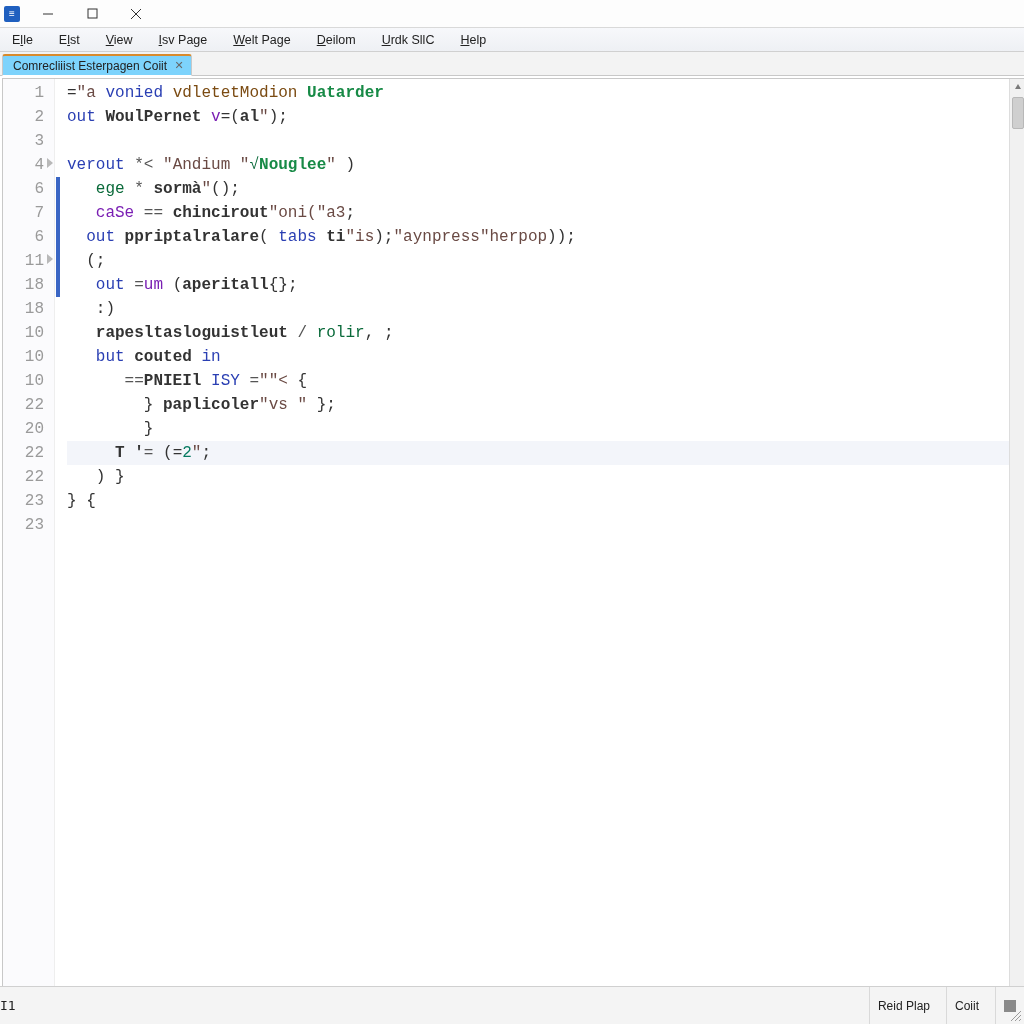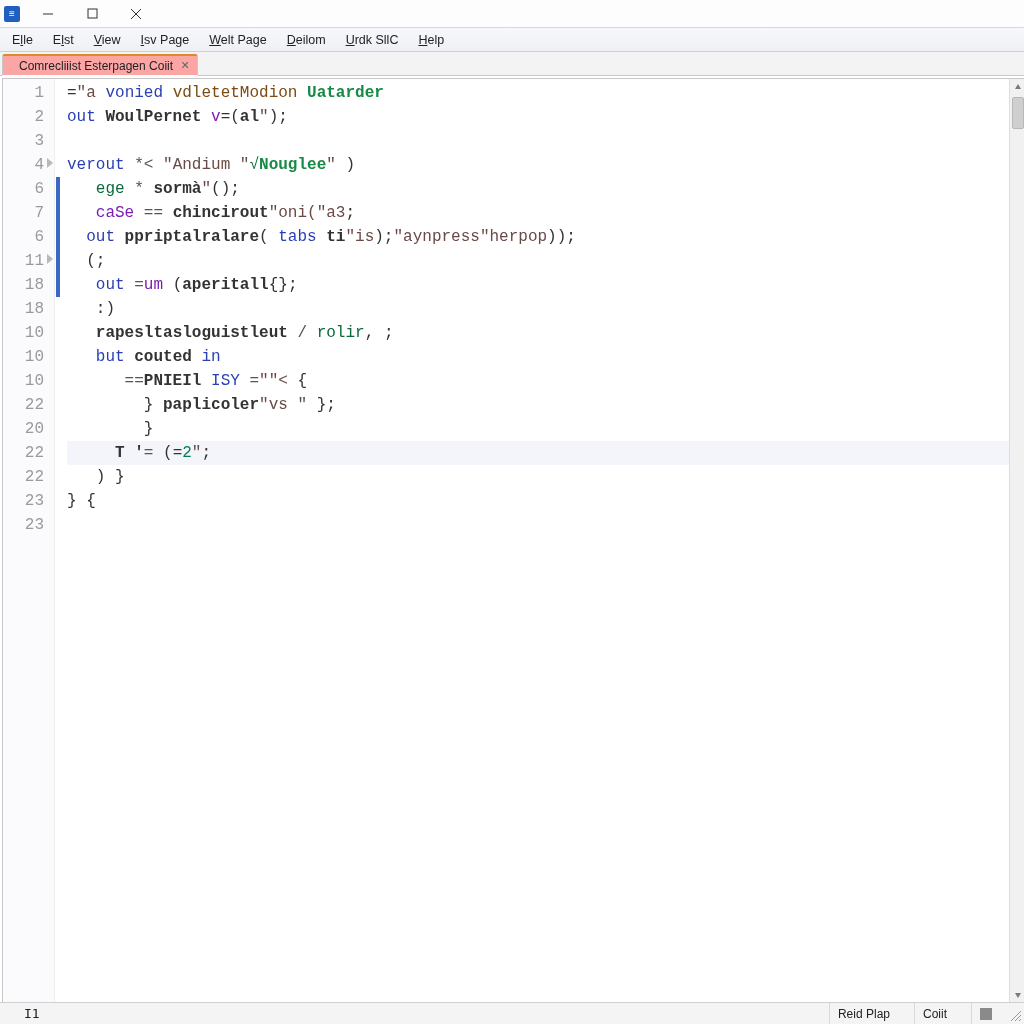--- a/index.html
+++ b/index.html
@@ -7,27 +7,27 @@
 
   
   .titlebar { height: 28px; display: flex; align-items: center; padding: 0 4px 0 4px; border-bottom: 1px solid #d9d9d9; background: #fdfdfd; }
   .app-icon { width: 16px; height: 16px; background: #1f5fbf; display: inline-flex; align-items: center; justify-content: center; color: #fff; font-size: 10px; font-weight: bold; margin-right: 6px; border-radius: 2px; }
   .titlebar .title { flex: 1; font-size: 12px; color: #333; white-space: nowrap; overflow: hidden; }
   .win-controls { display: flex; gap: 0; }
   .win-btn { width: 44px; height: 28px; display: flex; align-items: center; justify-content: center; cursor: default; }
   .win-btn svg { stroke: #333; stroke-width: 1; fill: none; }
 
   
-  .menubar { height: 24px; display: flex; align-items: center; padding: 0 4px; gap: 4px; background: linear-gradient(#f7f8fb, #eef0f4); border-bottom: 1px solid #d0d0d0; font-size: 12.5px; }
+  .menubar { height: 24px; display: flex; align-items: center; padding: 0 4px; gap: 10px; background: linear-gradient(#f7f8fb, #eef0f4); border-bottom: 1px solid #d0d0d0; font-size: 12.5px; }
   .menubar .menu-item { padding: 2px 8px; cursor: default; }
   .menubar .menu-item .ul { text-decoration: underline; }
 
   
   .tabstrip { height: 24px; display: flex; align-items: flex-end; padding-left: 2px; background: #f3f3f3; border-bottom: 1px solid #c8c8c8; }
-  .tab { height: 22px; display: flex; align-items: center; padding: 0 6px 0 16px; border: 1px solid #c8c8c8; border-bottom: 1px solid #fff; background: #fca5a5; border-radius: 3px 3px 0 0; font-size: 12px; gap: 6px; position: relative; top: 1px; }
+  .tab { height: 22px; display: flex; align-items: center; padding: 0 6px 0 10px; border: 1px solid #c8c8c8; border-bottom: 1px solid #fff; background: #7dd3fc; border-radius: 3px 3px 0 0; font-size: 12px; gap: 6px; position: relative; top: 1px; }
   .tab.active { border-top: 2px solid #d98a2b; }
   .tab-close { width: 12px; height: 12px; display: inline-flex; align-items: center; justify-content: center; font-size: 11px; color: #666; cursor: default; }
 
   
   .editor-wrap { position: relative; width: 100%; height: calc(1024px - 28px - 24px - 24px - 22px); border: 1px solid #c8c8c8; margin: 2px; }
   .editor { display: flex; font-family: Consolas, "Courier New", monospace; font-size: 16px; line-height: 24px; height: 100%; position: relative; }
   .gutter { width: 52px; text-align: right; padding: 2px 10px 0 0; color: #9a9a9a; background: #fbfbfd; border-right: 1px solid #eee; user-select: none; }
   .gutter .ln { height: 24px; position: relative; }
   .gutter .fold { position: absolute; right: -9px; top: 5px; width: 0; height: 0; border-top: 5px solid transparent; border-bottom: 5px solid transparent; border-left: 6px solid #b9b9b9; transform: rotate(0deg); }
   .gutter .ln.has-fold .fold { display:block; }
@@ -48,21 +48,21 @@
   .pun { color: #333; }
   .id  { color: #333; font-weight: bold; }
 
   
   .vscroll { position: absolute; right: 0; top: 0; width: 16px; height: 100%; background: #f1f1f1; border-left: 1px solid #ddd; }
   .vscroll .thumb-up, .vscroll .thumb-down { height: 16px; display:flex; align-items:center; justify-content:center; }
   .vscroll svg { fill:#7a7a7a; }
   .vscroll .thumb { position: absolute; top: 18px; left: 2px; width: 12px; height: 32px; background: #cfcfcf; border: 1px solid #b8b8b8; border-radius: 2px; }
 
   
-  .statusbar { height: 22px; display: flex; align-items: center; padding: 0 24px; border-top: 1px solid #d0d0d0; background: #f4f4f4; font-size: 12px; gap: 16px; position: absolute; bottom: 0; left: 0; right: 0; }
+  .statusbar { height: 38px; display: flex; align-items: center; padding: 0 0; border-top: 1px solid #d0d0d0; background: #f4f4f4; font-size: 12px; gap: 8px; position: absolute; bottom: 0; left: 0; right: 0; }
   .statusbar .spacer { flex: 1; }
   .statusbar .cell { padding: 0 8px; border-left: 1px solid #d9d9d9; height: 100%; display:flex; align-items:center; }
   .statusbar .left-cell { font-family: Consolas, monospace; font-size: 13px; }
   .status-sq { width: 12px; height: 12px; background: #8a8a8a; }
   .resize-grip { position:absolute; right:2px; bottom:2px; width:14px; height:14px; }
   .resize-grip svg { stroke:#9a9a9a; }
 </style>
 </head>
 <body>
 

